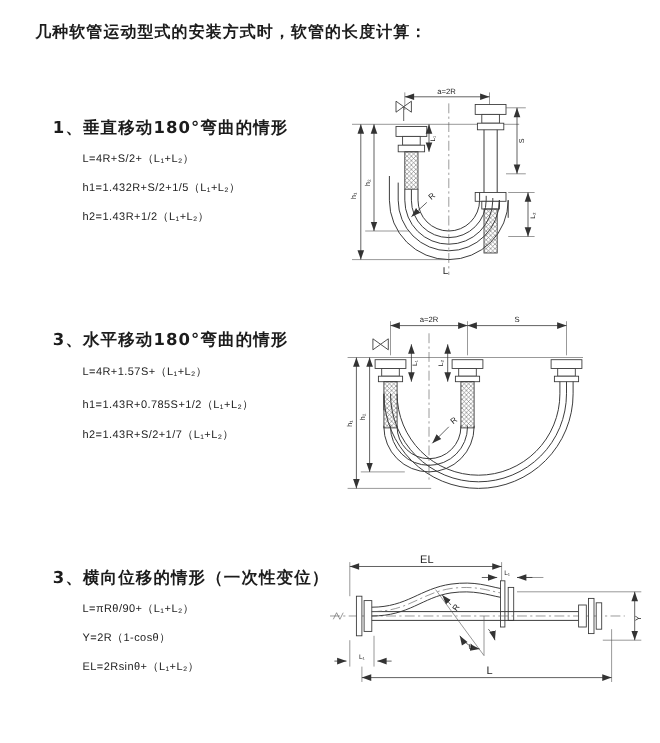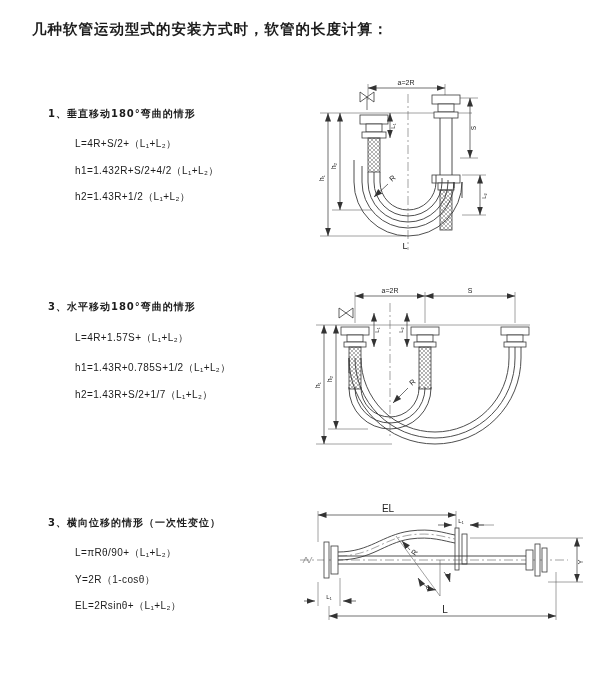--- a/index.html
+++ b/index.html
@@ -3,38 +3,38 @@
 <meta charset="utf-8">
 <style>
   html,body{margin:0;padding:0;}
   body{
     width:600px;height:675px;position:relative;background:#ffffff;
     font-family:"DejaVu Sans","Liberation Sans",sans-serif;
     color:#1c1c1c;overflow:hidden;
   }
   .abs{position:absolute;}
   .title{left:32px;top:20px;font-size:14.5px;font-weight:600;letter-spacing:1px;}
-  .sec-heading{font-size:10px;font-weight:600;letter-spacing:1px;}
+  .sec-heading{font-size:15px;font-weight:600;letter-spacing:1px;}
   .formula{font-size:10px;font-family:"Liberation Sans","DejaVu Sans",sans-serif;letter-spacing:0.4px;}
   svg{position:absolute;overflow:visible;}
   svg text{font-family:"Liberation Sans","DejaVu Sans",sans-serif;fill:#222;}
   .dline{stroke:#333;stroke-width:0.7;fill:none;}
   .ext{stroke:#555;stroke-width:0.55;fill:none;}
   .hose{stroke:#3a3a3a;stroke-width:0.9;fill:none;}
   .fit{stroke:#3a3a3a;stroke-width:0.8;fill:#fff;}
   .cl{stroke:#666;stroke-width:0.6;fill:none;stroke-dasharray:9 3 2 3;}
 </style>
 </head>
 <body>
 
 <div class="abs title">几种软管运动型式的安装方式时，软管的长度计算：</div>
 
 <div class="abs sec-heading" style="left:48px;top:107px">1、垂直移动180°弯曲的情形</div>
 <div class="abs formula" style="left:75px;top:137px">L=4R+S/2+（L₁+L₂）</div>
-<div class="abs formula" style="left:75px;top:164px">h1=1.432R+S/2+4/2（L₁+L₂）</div>
+<div class="abs formula" style="left:75px;top:164px">h1=1.432R+S/2+1/5（L₁+L₂）</div>
 <div class="abs formula" style="left:75px;top:190px">h2=1.43R+1/2（L₁+L₂）</div>
 
 <div class="abs sec-heading" style="left:48px;top:300px">3、水平移动180°弯曲的情形</div>
 <div class="abs formula" style="left:75px;top:331px">L=4R+1.57S+（L₁+L₂）</div>
 <div class="abs formula" style="left:75px;top:361px">h1=1.43R+0.785S+1/2（L₁+L₂）</div>
 <div class="abs formula" style="left:75px;top:388px">h2=1.43R+S/2+1/7（L₁+L₂）</div>
 
 <div class="abs sec-heading" style="left:48px;top:516px">3、横向位移的情形（一次性变位）</div>
 <div class="abs formula" style="left:75px;top:546px">L=πRθ/90+（L₁+L₂）</div>
 <div class="abs formula" style="left:75px;top:573px">Y=2R（1-cosθ）</div>

